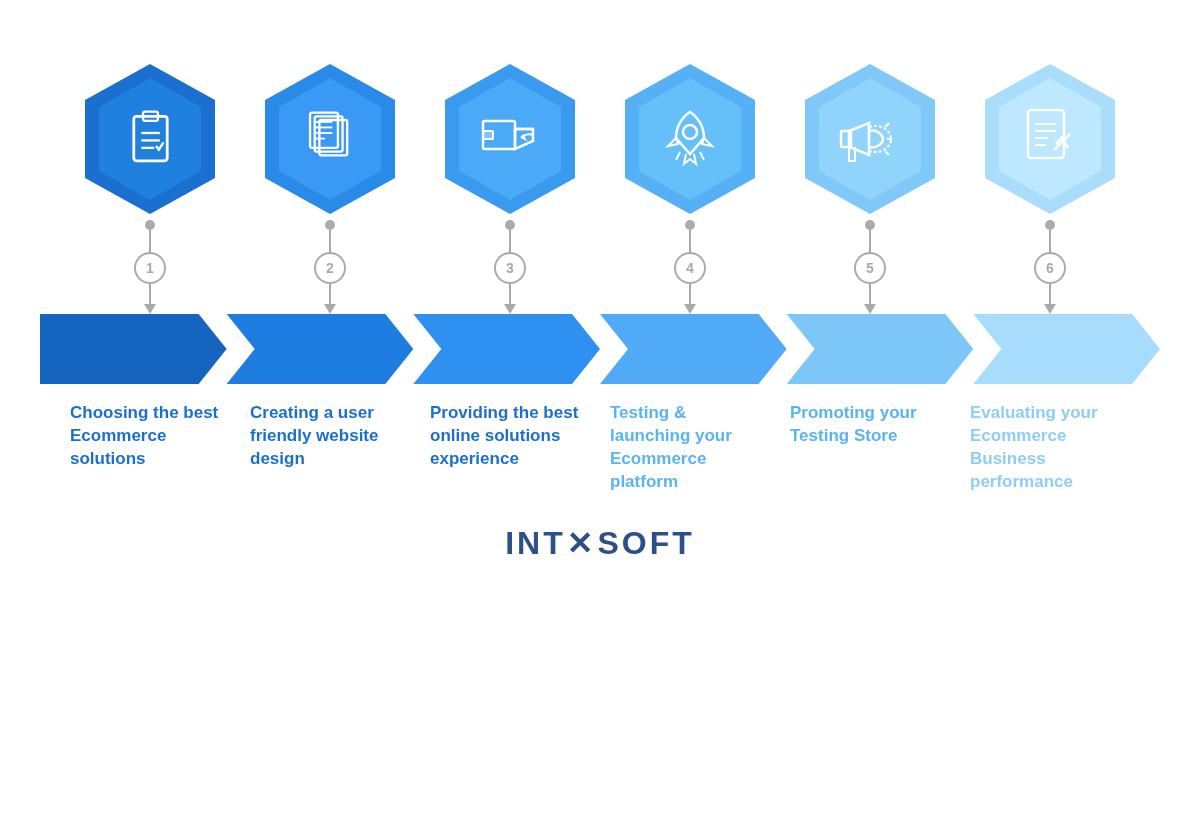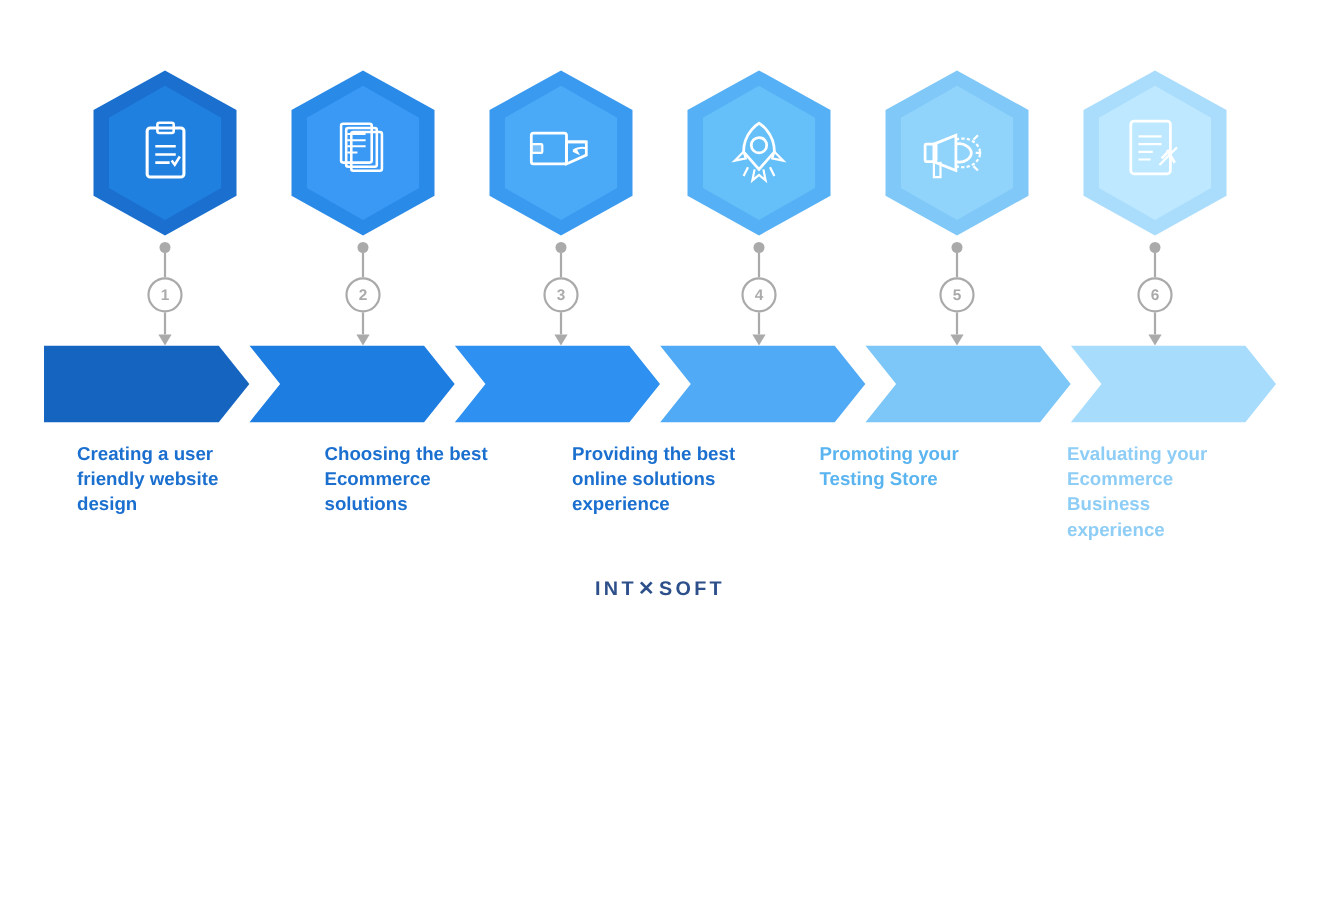--- a/index.html
+++ b/index.html
@@ -127,21 +127,21 @@
       color: #5ab4f0;
     }
 
     .step-label-col.lighter {
       color: #8ecdf5;
     }
 
     
     .brand {
       margin-top: 30px;
-      font-size: 18px;
+      font-size: 32px;
       font-weight: 900;
       letter-spacing: 3px;
       color: #2d4f8a;
       font-family: 'Arial Black', 'Arial', sans-serif;
     }
 
     
     svg.hex-bg {
       position: absolute;
       top: 0; left: 0;
@@ -320,22 +320,23 @@
         <polygon points="0,0 158.66666666666666,0 186.66666666666666,35 158.66666666666666,70 0,70" fill="#1565c0"></polygon>
         <polygon points="186.66666666666666,0 345.3333333333333,0 373.3333333333333,35 345.3333333333333,70 186.66666666666666,70 214.66666666666666,35" fill="#1e7de0"></polygon>
         <polygon points="373.3333333333333,0 532,0 560,35 532,70 373.3333333333333,70 401.3333333333333,35" fill="#2e90f0"></polygon>
         <polygon points="560,0 718.6666666666666,0 746.6666666666666,35 718.6666666666666,70 560,70 588,35" fill="#50aaf5"></polygon>
         <polygon points="746.6666666666666,0 905.3333333333333,0 933.3333333333333,35 905.3333333333333,70 746.6666666666666,70 774.6666666666666,35" fill="#7cc6f8"></polygon>
         <polygon points="933.3333333333333,0 1092,0 1120,35 1092,70 933.3333333333333,70 961.3333333333333,35" fill="#a8dcfc"></polygon>
       </svg>
     </div>
 
   <div class="labels-row" id="labels-row">
+      <div class="step-label-col">Choosing the best Ecommerce solutions</div>
       <div class="step-label-col">Creating a user friendly website design</div>
-      <div class="step-label-col">Choosing the best Ecommerce solutions</div>
       <div class="step-label-col">Providing the best online solutions experience</div>
+      <div class="step-label-col light">Testing &amp; launching your Ecommerce platform</div>
       <div class="step-label-col light">Promoting your Testing Store</div>
-      <div class="step-label-col lighter">Evaluating your Ecommerce Business experience</div>
+      <div class="step-label-col lighter">Evaluating your Ecommerce Business performance</div>
     </div>
 
 </div>
 
 <div class="brand">INT<span style="display:inline-block;font-style:normal;font-weight:900;position:relative;margin:0 1px;">✕</span>SOFT</div>
 
 </body></html>

